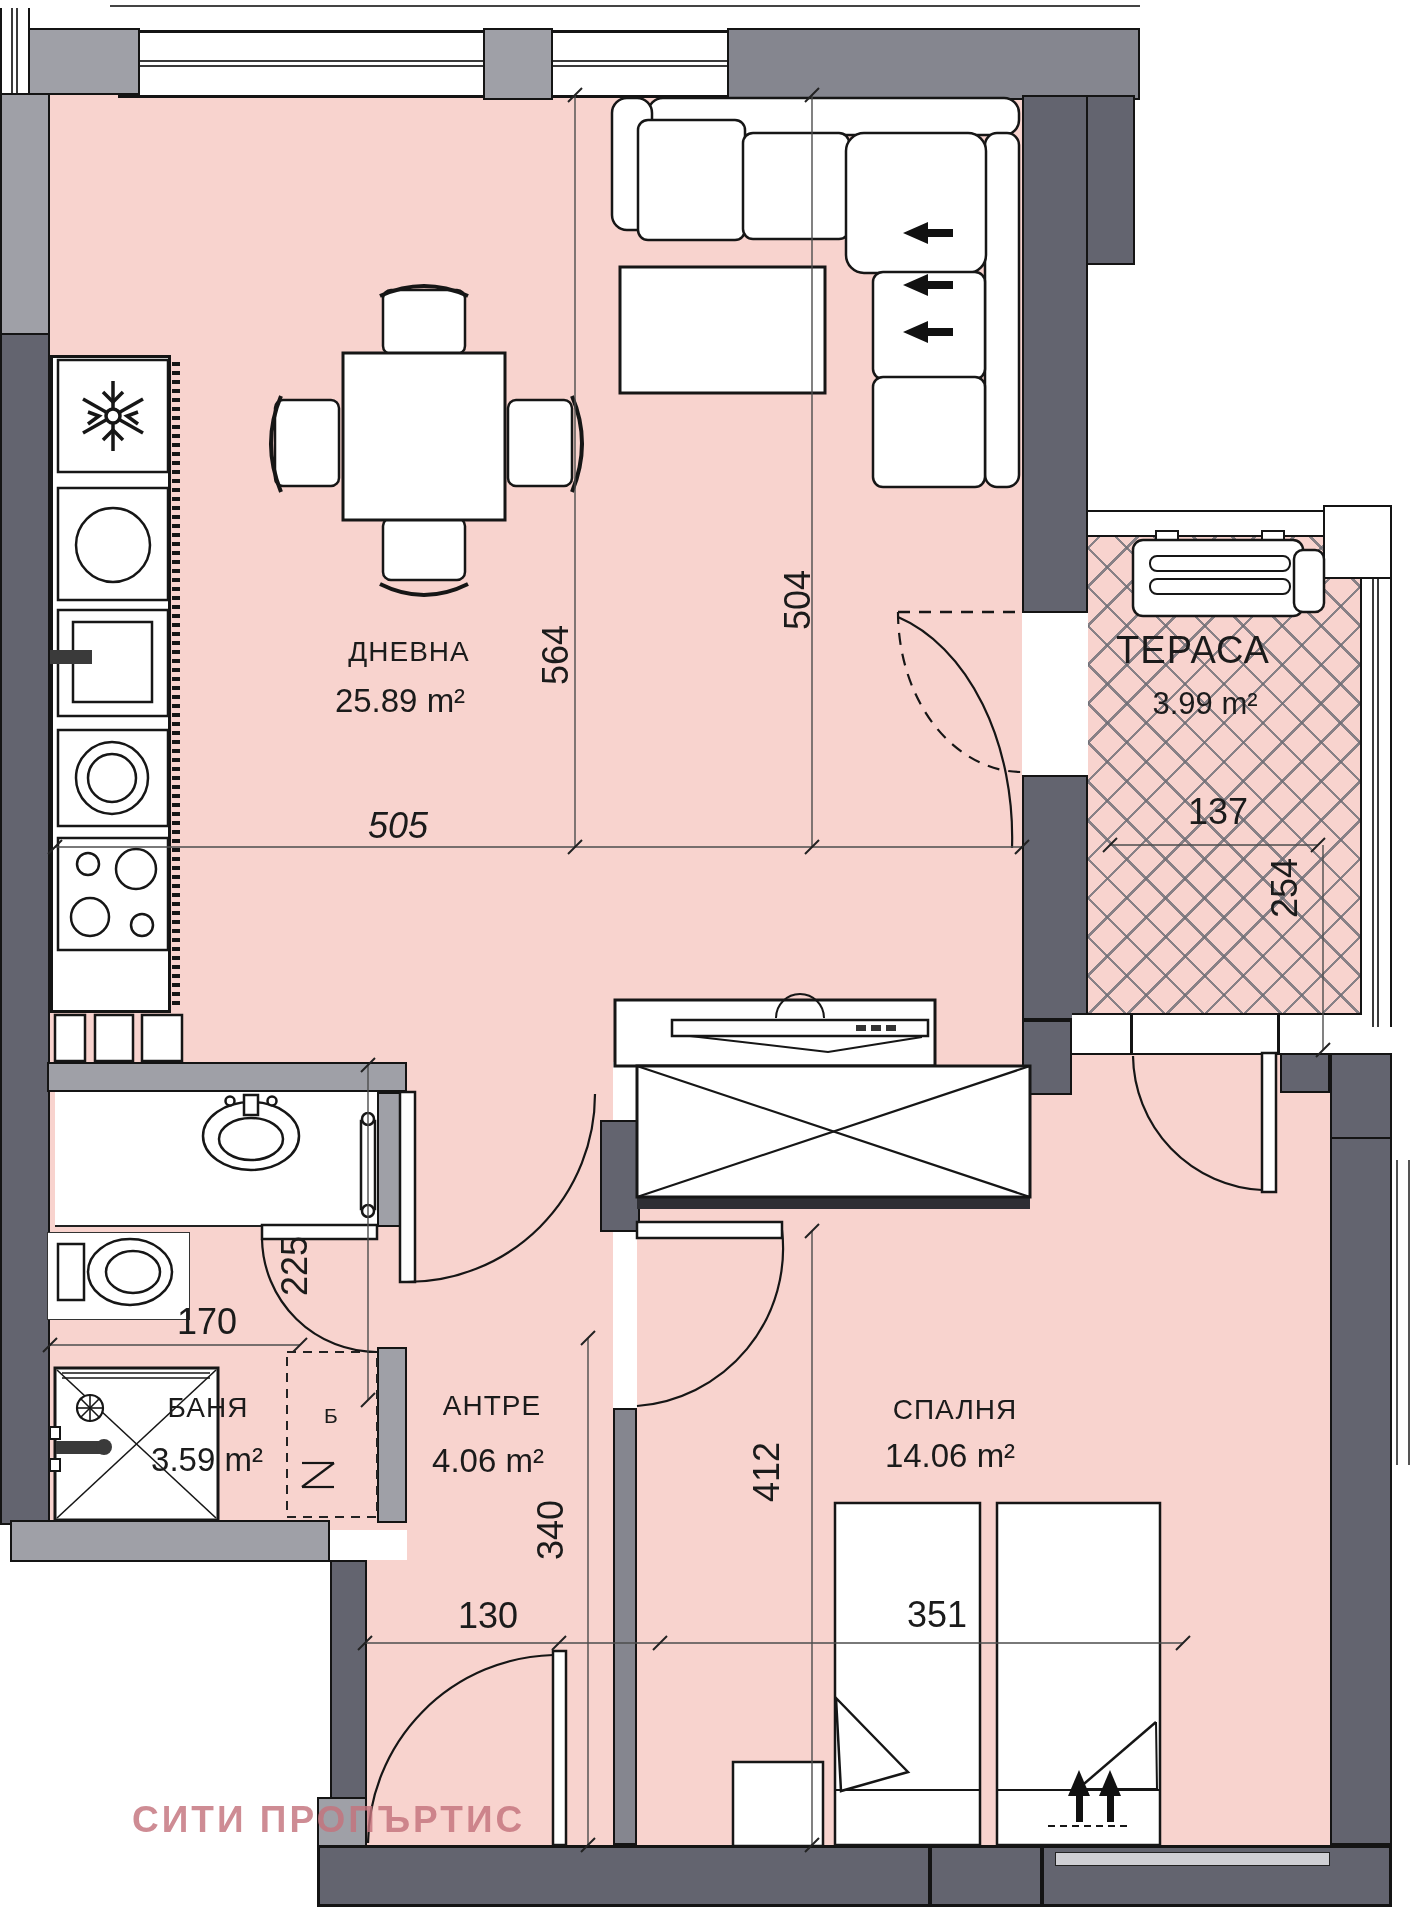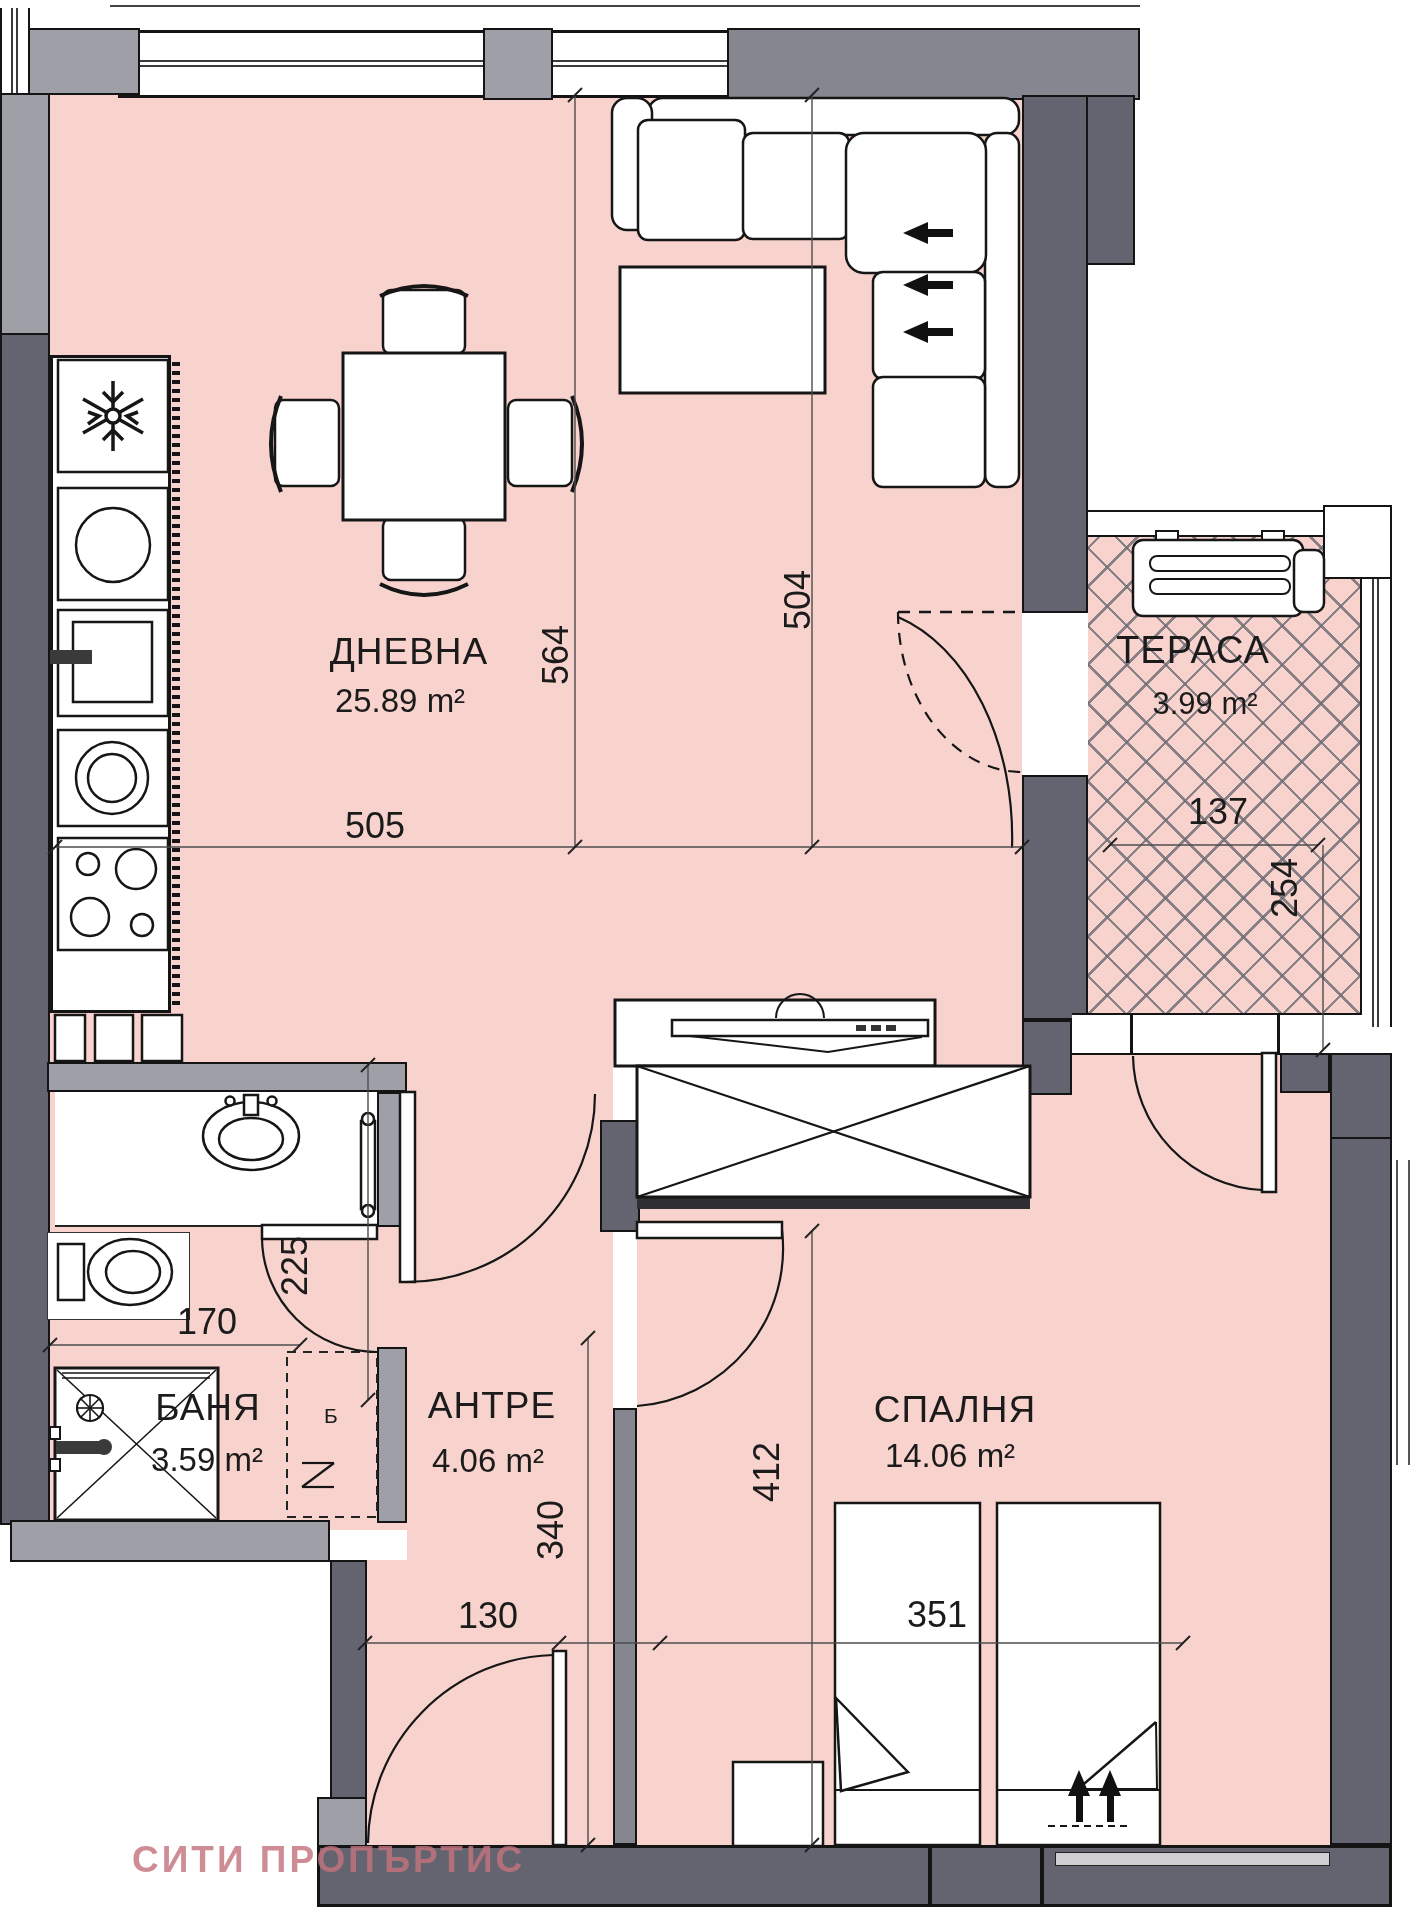--- a/index.html
+++ b/index.html
@@ -17,26 +17,26 @@
   .winv{position:absolute;background:#fff;border-left:2.5px solid var(--outline);border-right:2.5px solid var(--outline);box-sizing:border-box;}
   .winv .wlinev{position:absolute;top:0;bottom:0;left:50%;width:7px;margin-left:-4px;
         border-left:2px solid #3a3a3a;border-right:2px solid #3a3a3a;box-sizing:border-box;}
   .hatch{position:absolute;background-color:var(--floor);
      background-image:
        repeating-linear-gradient(45deg, transparent 0 25px, rgba(108,108,116,.8) 25px 27.5px),
        repeating-linear-gradient(-45deg, transparent 0 25px, rgba(108,108,116,.8) 25px 27.5px);}
   .ticks{position:absolute;background:repeating-linear-gradient(to bottom,#161616 0 4px,transparent 4px 9px);}
   .lbl{position:absolute;transform:translate(-50%,-50%);color:#1b1b1b;white-space:nowrap;z-index:30;}
   .rot{transform:translate(-50%,-50%) rotate(-90deg);}
-  .name{font-size:37px;letter-spacing:1px;}
+  .name{font-size:28px;letter-spacing:1px;}
   .area{font-size:33px;}
   .dim{font-size:36px;}
   .small{font-size:21px;}
   #watermark{position:absolute;left:132px;top:1799px;font-size:37px;font-weight:bold;
-     letter-spacing:3px;color:var(--watermark);opacity:.82;z-index:40;margin-top:40px;}
+     letter-spacing:3px;color:var(--watermark);opacity:.82;z-index:40;}
   svg{position:absolute;left:0;top:0;z-index:20;}
 </style>
 </head>
 <body>
 
 <div id="plan">
 
   <div class="floor" style="left:50px;top:95px;width:972px;height:967px;"></div>
   <div class="floor" style="left:407px;top:1062px;width:206px;height:783px;"></div>
   <div class="floor" style="left:367px;top:1560px;width:46px;height:285px;"></div>
@@ -313,21 +313,21 @@
   <div class="lbl area" style="left:1205px;top:704px;font-size:31px;">3.99 m²</div>
   <div class="lbl name" style="left:208px;top:1408px;text-align:center;">БАНЯ</div>
   <div class="lbl area" style="left:207px;top:1460px;">3.59 m²</div>
   <div class="lbl name" style="left:492px;top:1406px;">АНТРЕ</div>
   <div class="lbl area" style="left:488px;top:1461px;">4.06 m²</div>
   <div class="lbl name" style="left:955px;top:1410px;">СПАЛНЯ</div>
   <div class="lbl area" style="left:950px;top:1456px;">14.06 m²</div>
 
   <div class="lbl dim rot" style="left:556px;top:655px;">564</div>
   <div class="lbl dim rot" style="left:798px;top:600px;">504</div>
-  <div class="lbl dim" style="left:375px;top:826px;">505</div>
+  <div class="lbl dim" style="left:398px;top:826px;font-style:italic;">505</div>
   <div class="lbl dim" style="left:1218px;top:812px;">137</div>
   <div class="lbl dim rot" style="left:1285px;top:888px;">254</div>
   <div class="lbl dim rot" style="left:295px;top:1266px;">225</div>
   <div class="lbl dim" style="left:207px;top:1322px;text-align:right;">170</div>
   <div class="lbl dim rot" style="left:551px;top:1530px;">340</div>
   <div class="lbl dim" style="left:488px;top:1616px;">130</div>
   <div class="lbl dim rot" style="left:767px;top:1472px;">412</div>
   <div class="lbl dim" style="left:937px;top:1615px;text-align:right;">351</div>
   <div class="lbl small" style="left:331px;top:1416px;">Б</div>
 

